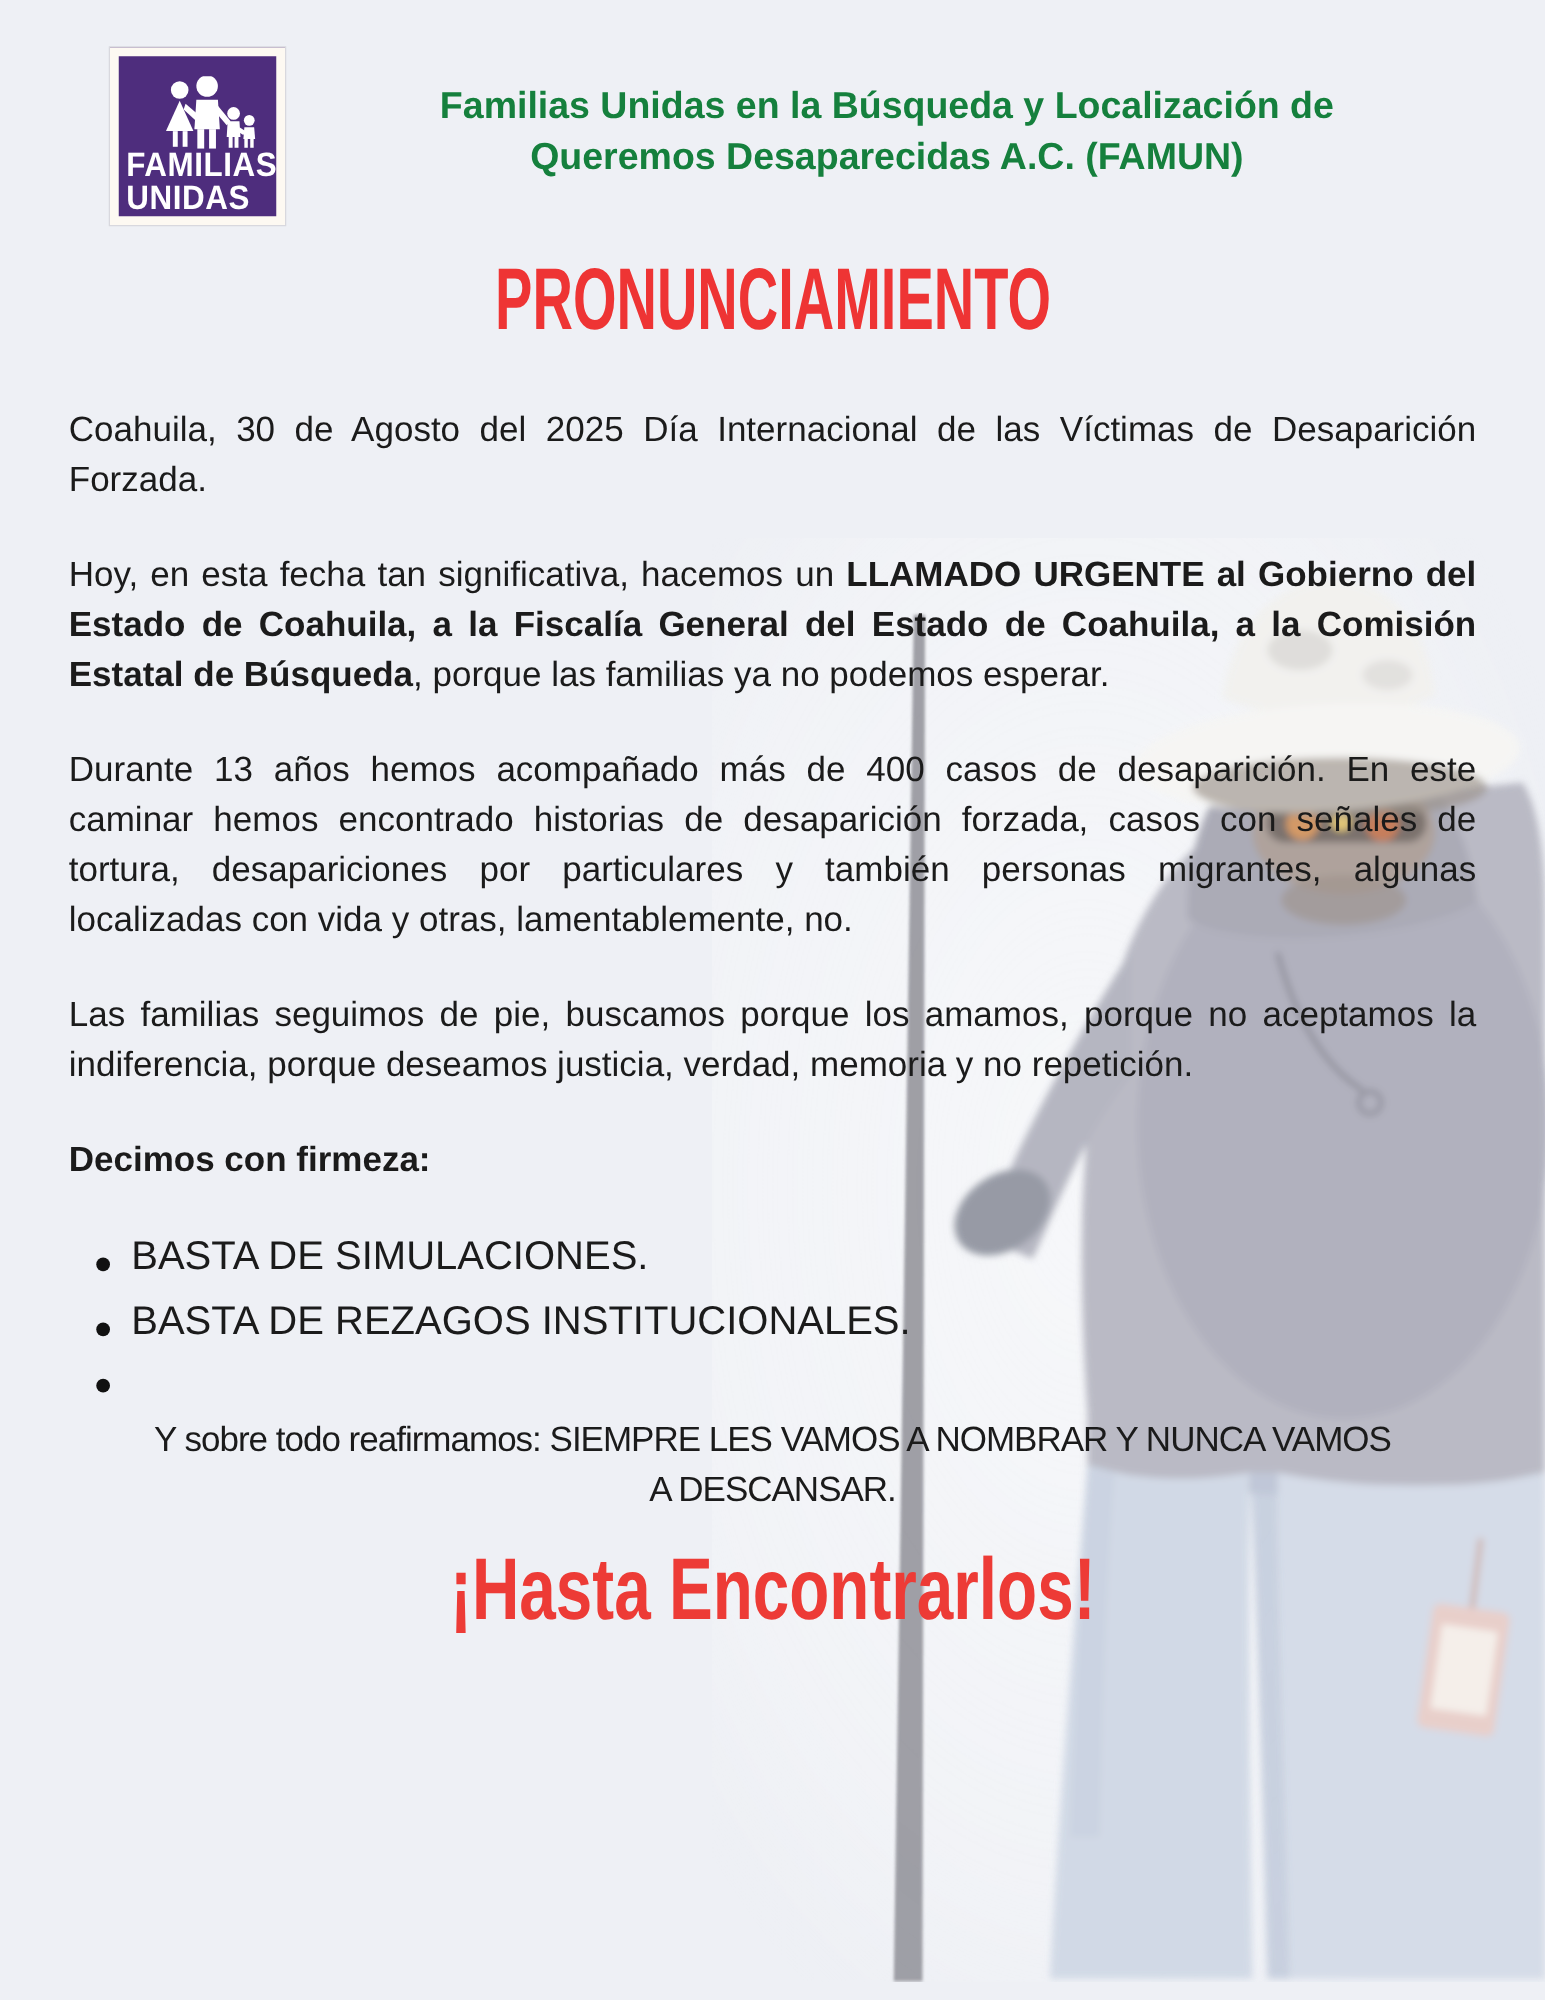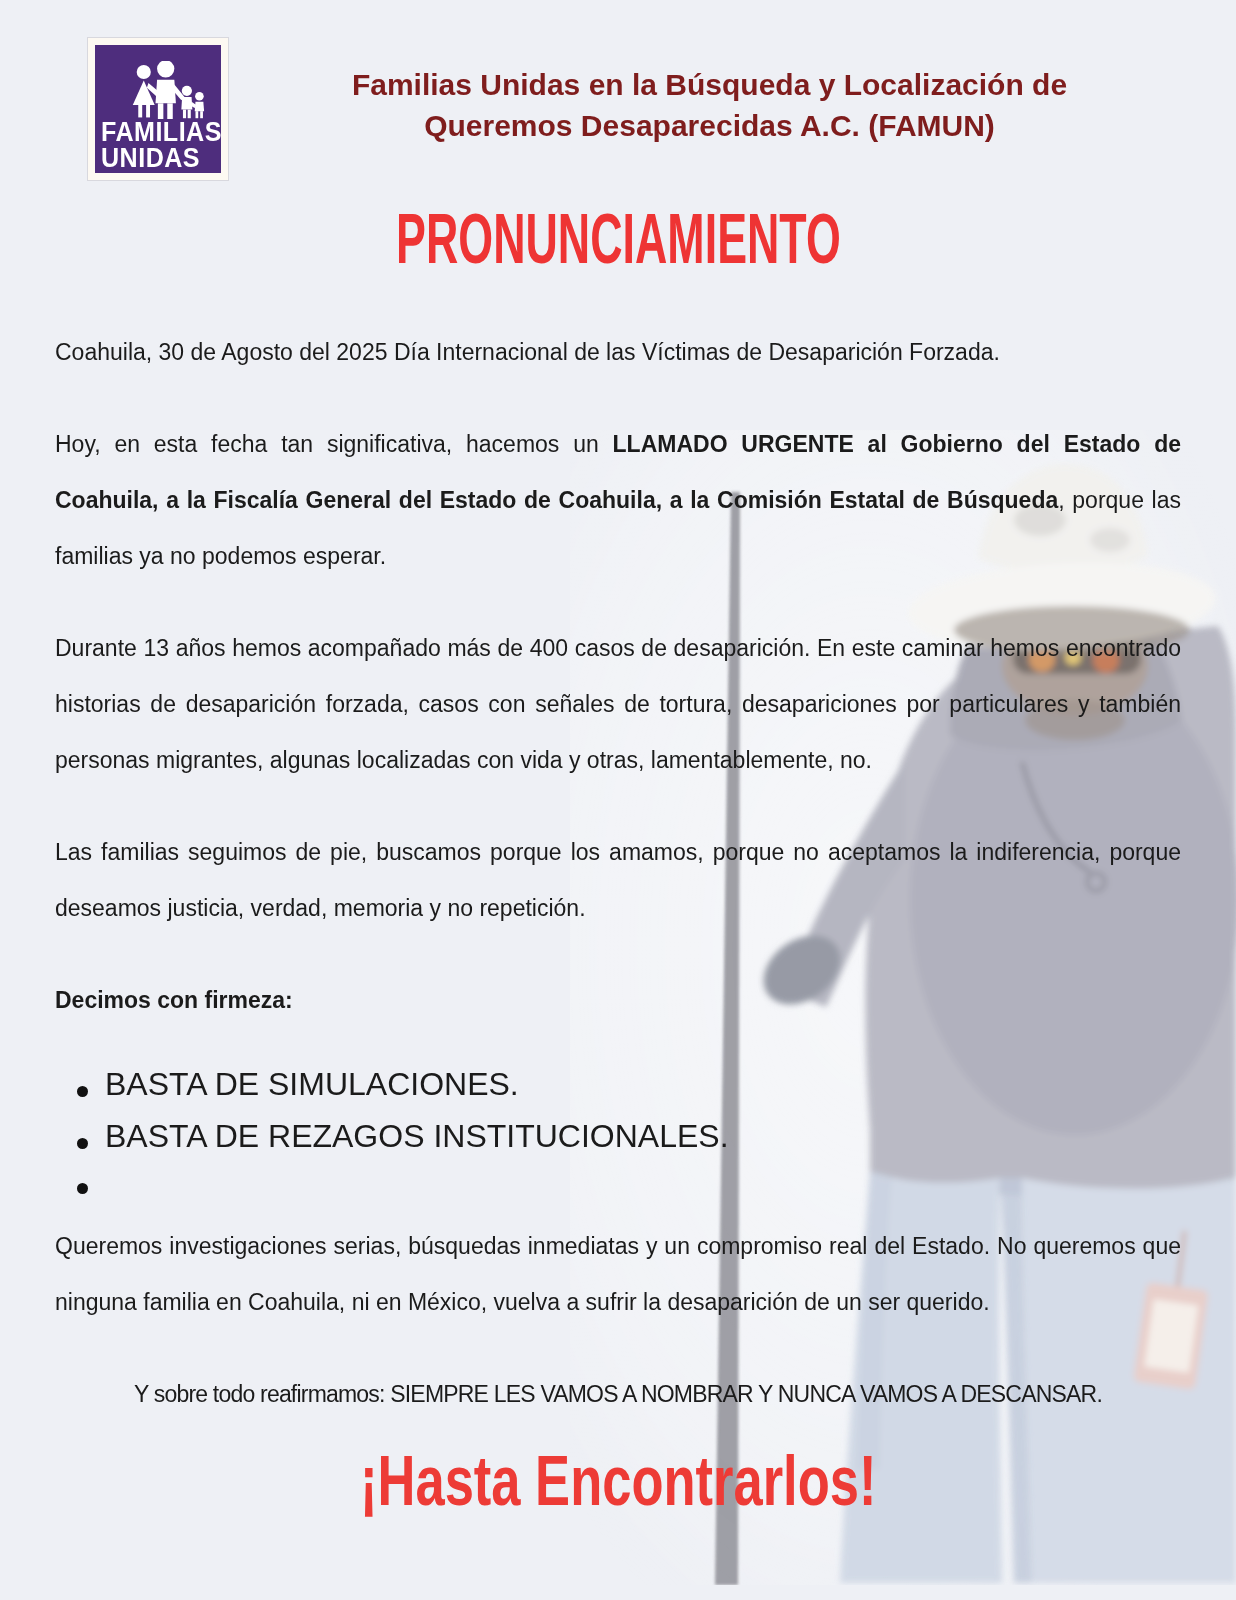--- a/index.html
+++ b/index.html
@@ -36,33 +36,33 @@
     padding:16px 2px 2px 6px;
   }
   .logo svg{display:block;margin:0 auto;}
   .logo-word{
     color:#fff;font-weight:bold;font-size:27px;line-height:26px;
     letter-spacing:.5px;transform:scaleX(.93);transform-origin:left center;
     white-space:nowrap;
   }
   .org-title{
     flex:1;text-align:center;padding:26px 0 0 10px;
-    font-weight:bold;font-size:30px;line-height:41px;color:#7f1d1d;
+    font-weight:bold;font-size:30px;line-height:41px;color:#15803d;
   }
   
   .main-heading{
     text-align:center;margin-top:22px;line-height:74px;height:78px;
     font-size:70px;font-weight:bold;color:var(--heading-red);
     white-space:nowrap;
   }
   .main-heading .squeeze{display:inline-block;transform:scaleX(.64);transform-origin:center;letter-spacing:0;}
   
   .body-copy{padding:44px 55px 0 55px;}
   .body-copy p{
-    font-size:23px;line-height:56px;text-align:justify;margin:0 0 36px 0;
+    font-size:28px;line-height:40px;text-align:justify;margin:0 0 36px 0;
   }
   .firmeza{font-weight:bold;text-align:left !important;}
   .bullet-list{list-style:none;margin:20px 0 0 22px;}
   .bullet-list li{
     display:flex;align-items:center;margin-bottom:12px;
     font-size:32px;line-height:40px;font-weight:normal;
   }
   .bullet-dot{
     flex:0 0 11px;width:11px;height:11px;border-radius:50%;
     background:#111;margin:15px 17px 0 0;
@@ -206,20 +206,19 @@
         </li>
       <li>
           <span class="bullet-dot"></span>
           <span>BASTA DE REZAGOS INSTITUCIONALES.</span>
         </li>
       <li>
           <span class="bullet-dot"></span>
         </li>
     </ul>
 
-    <p class="after-list">Queremos investigaciones serias, búsquedas inmediatas y un compromiso real del Estado. No queremos que ninguna familia en Coahuila, ni en México, vuelva a sufrir la desaparición de un ser querido.</p>
 
     <p class="reaffirm">Y sobre todo reafirmamos: SIEMPRE LES VAMOS A NOMBRAR Y NUNCA VAMOS A DESCANSAR.</p>
 
     <div class="slogan"><span class="squeeze">¡Hasta Encontrarlos!</span></div>
   </main>
 
 </div>
 
 </body></html>

